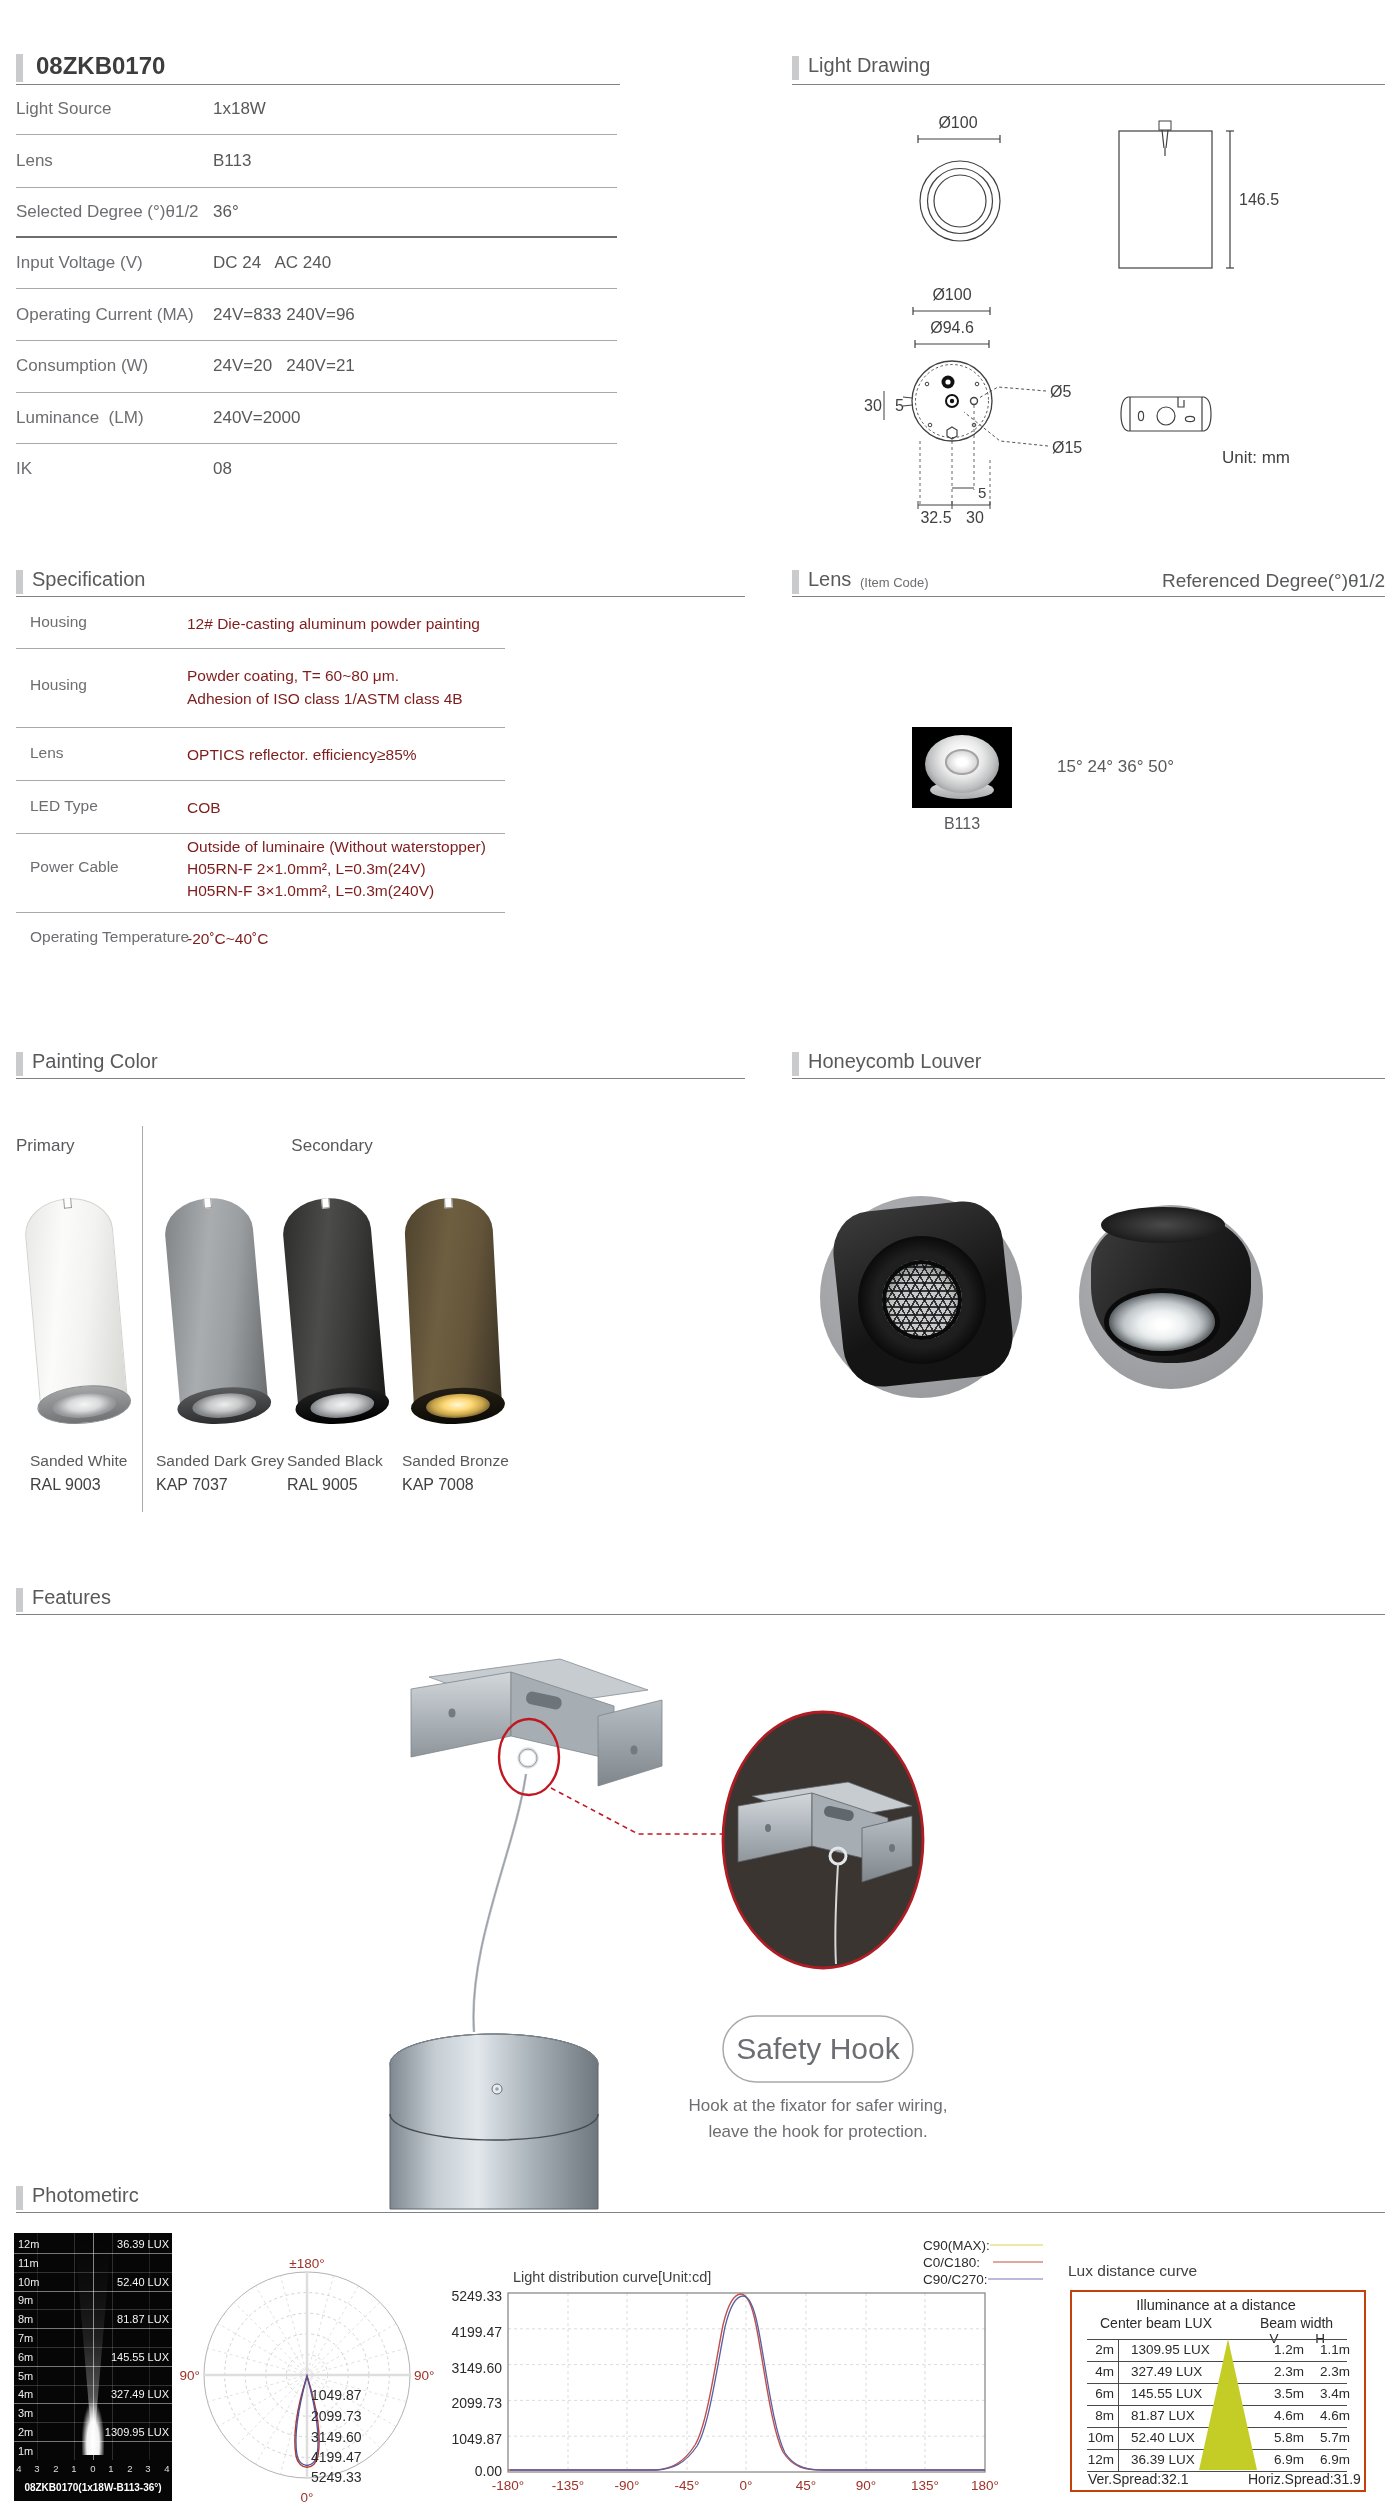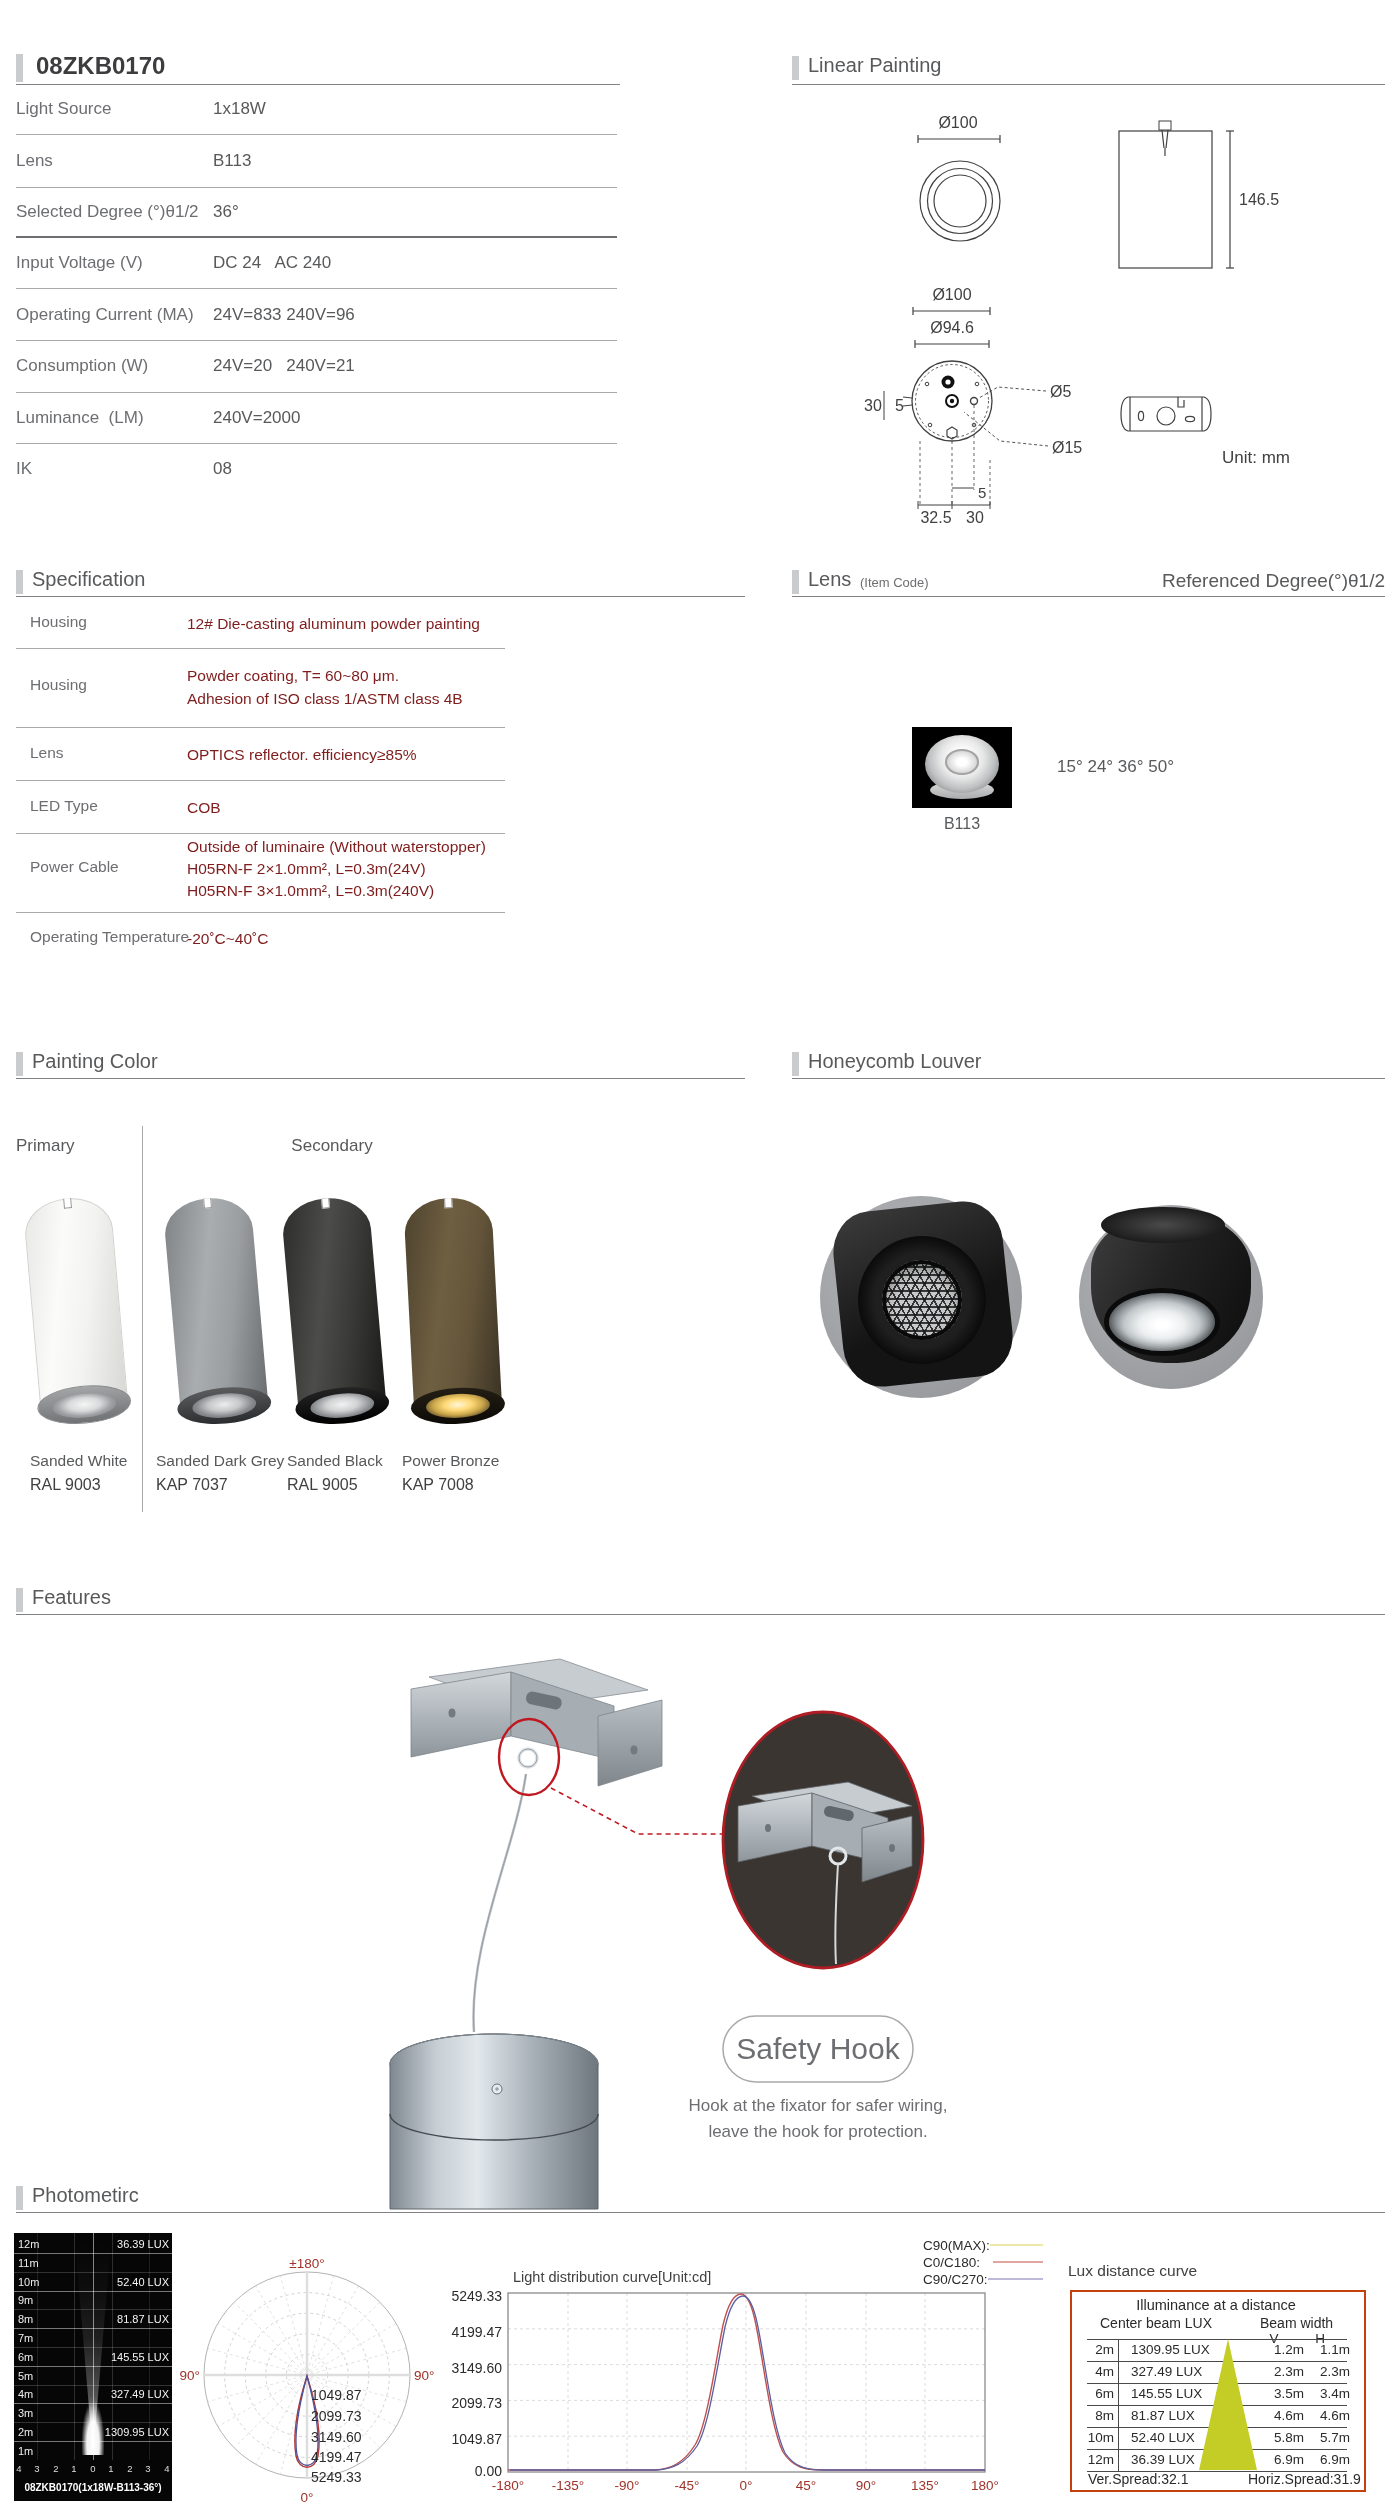--- a/index.html
+++ b/index.html
@@ -82,21 +82,21 @@
   <div class="abs lbl" style="left:16px;top:356px">Consumption (W)</div>
   <div class="abs val" style="left:213px;top:356px">24V=20   240V=21</div>
   <div class="abs rule-l" style="left:16px;top:392px;width:601px"></div>
   <div class="abs lbl" style="left:16px;top:408px">Luminance  (LM)</div>
   <div class="abs val" style="left:213px;top:408px">240V=2000</div>
   <div class="abs rule-l" style="left:16px;top:443px;width:601px"></div>
   <div class="abs lbl" style="left:16px;top:459px">IK</div>
   <div class="abs val" style="left:213px;top:459px">08</div>
 
   <div class="abs bar" style="left:792px;top:56px"></div>
-  <div class="abs h-title" style="left:808px;top:54px">Linear Painting</div>
+  <div class="abs h-title" style="left:808px;top:54px">Light Drawing</div>
   <div class="abs rule" style="left:792px;top:84px;width:593px"></div>
 
   <svg class="abs" style="left:780px;top:95px" width="609" height="440" viewBox="780 95 609 440">
     <g fill="none" stroke="#414042" stroke-width="1.2">
       <line x1="918" y1="139" x2="1000" y2="139"></line>
       <line x1="918" y1="135" x2="918" y2="143"></line>
         <line x1="1000" y1="135" x2="1000" y2="143"></line>
       <circle cx="960" cy="201" r="40"></circle>
         <circle cx="960" cy="201" r="32.5"></circle>
         <circle cx="960" cy="201" r="26"></circle>
@@ -257,21 +257,21 @@
     <div class="ring" style="background:linear-gradient(#241f15,#0c0a06)"></div>
     <div class="lens" style="background:radial-gradient(ellipse at 50% 45%,#fff7d8 0%,#ffd977 30%,#caa64b 55%,#5a4a2a 80%,#2e2618 100%)"></div>
   </div>
 
   <div class="abs pc-name" style="left:30px;top:1452px">Sanded White</div>
   <div class="abs pc-code" style="left:30px;top:1476px">RAL 9003</div>
   <div class="abs pc-name" style="left:156px;top:1452px">Sanded Dark Grey</div>
   <div class="abs pc-code" style="left:156px;top:1476px">KAP 7037</div>
   <div class="abs pc-name" style="left:287px;top:1452px">Sanded Black</div>
   <div class="abs pc-code" style="left:287px;top:1476px">RAL 9005</div>
-  <div class="abs pc-name" style="left:402px;top:1452px">Power Bronze</div>
+  <div class="abs pc-name" style="left:402px;top:1452px">Sanded Bronze</div>
   <div class="abs pc-code" style="left:402px;top:1476px">KAP 7008</div>
 
   <div class="abs bar" style="left:792px;top:1052px"></div>
   <div class="abs h-title" style="left:808px;top:1050px">Honeycomb Louver</div>
   <div class="abs rule" style="left:792px;top:1078px;width:593px"></div>
 
   <div class="hc-circle" style="left:820px;top:1196px;width:202px;height:202px">
     <div class="abs" style="left:18px;top:10px;width:170px;height:176px;border-radius:38px/42px;
          background:linear-gradient(160deg,#3c3c3c,#141414 60%);transform:rotate(-6deg)"></div>
     <div class="abs" style="left:38px;top:40px;width:128px;height:128px;border-radius:50%;

